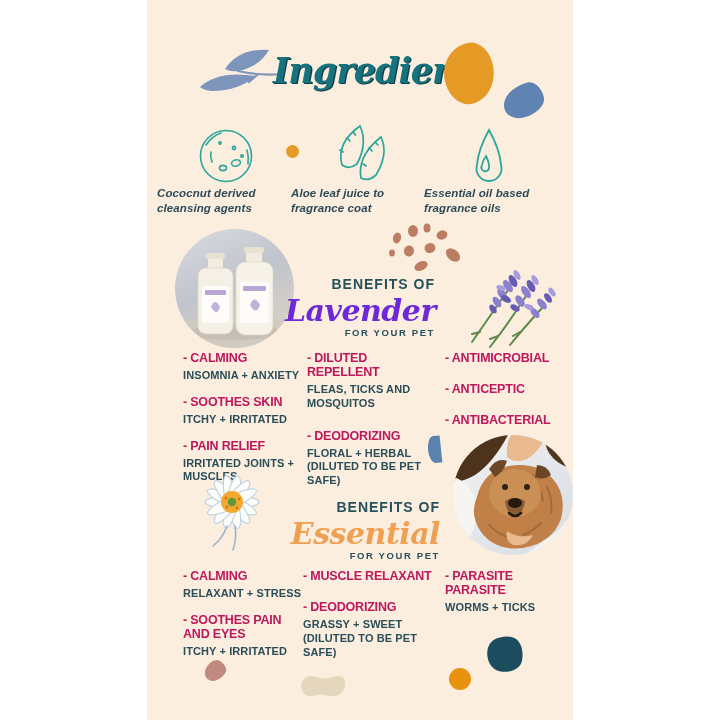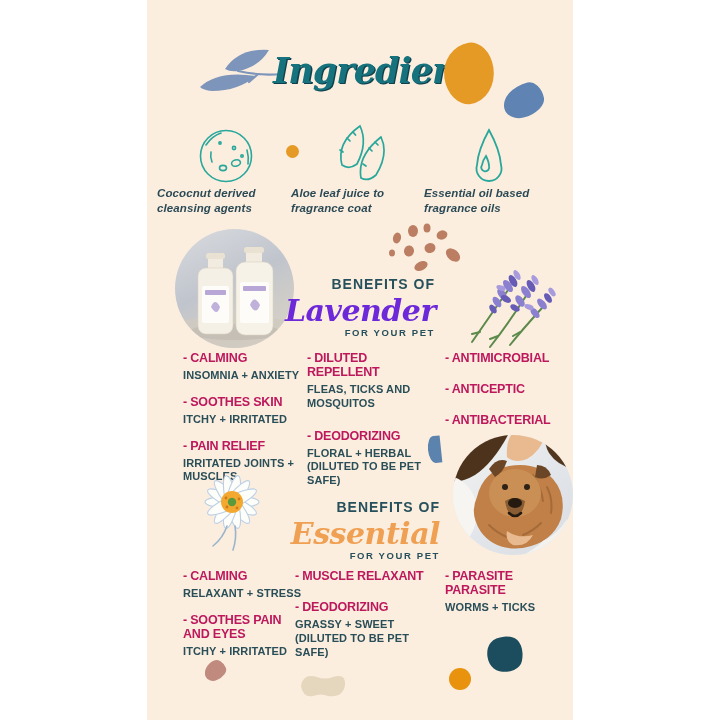--- a/index.html
+++ b/index.html
@@ -37,21 +37,21 @@
   
   .ben-col{font-size:0}
   .ben{margin-bottom:12px}
   .ben.nd{margin-bottom:17px}
   .ben-title{font-size:12.5px;font-weight:700;letter-spacing:-.2px;color:#be185d;line-height:1.12}
   .ben-detail{font-size:11px;font-weight:700;letter-spacing:.1px;color:#2A4E58;margin-top:4px;line-height:1.25}
   .lav-c1{left:36px;top:351px;width:120px}
   .lav-c2{left:160px;top:351px;width:133px}
   .lav-c3{left:298px;top:351px;width:126px}
   .cham-c1{left:36px;top:569px;width:124px}
-  .cham-c2{left:148px;top:569px;width:134px}
+  .cham-c2{left:156px;top:569px;width:134px}
   .cham-c3{left:298px;top:569px;width:128px}
 
   
   .photo-circle{border-radius:50%;overflow:hidden}
   .bottles-photo{left:28px;top:229px;width:119px;height:119px;
       background:linear-gradient(155deg,#d9dbdf 0%,#c0c4cc 45%,#ceccc8 68%,#dad3c9 100%)}
   .dog-photo{left:306px;top:435px;width:120px;height:120px;
       background:linear-gradient(140deg,#f4f2ee 0%,#e2e6eb 55%,#d9dde2 100%)}
 
   

